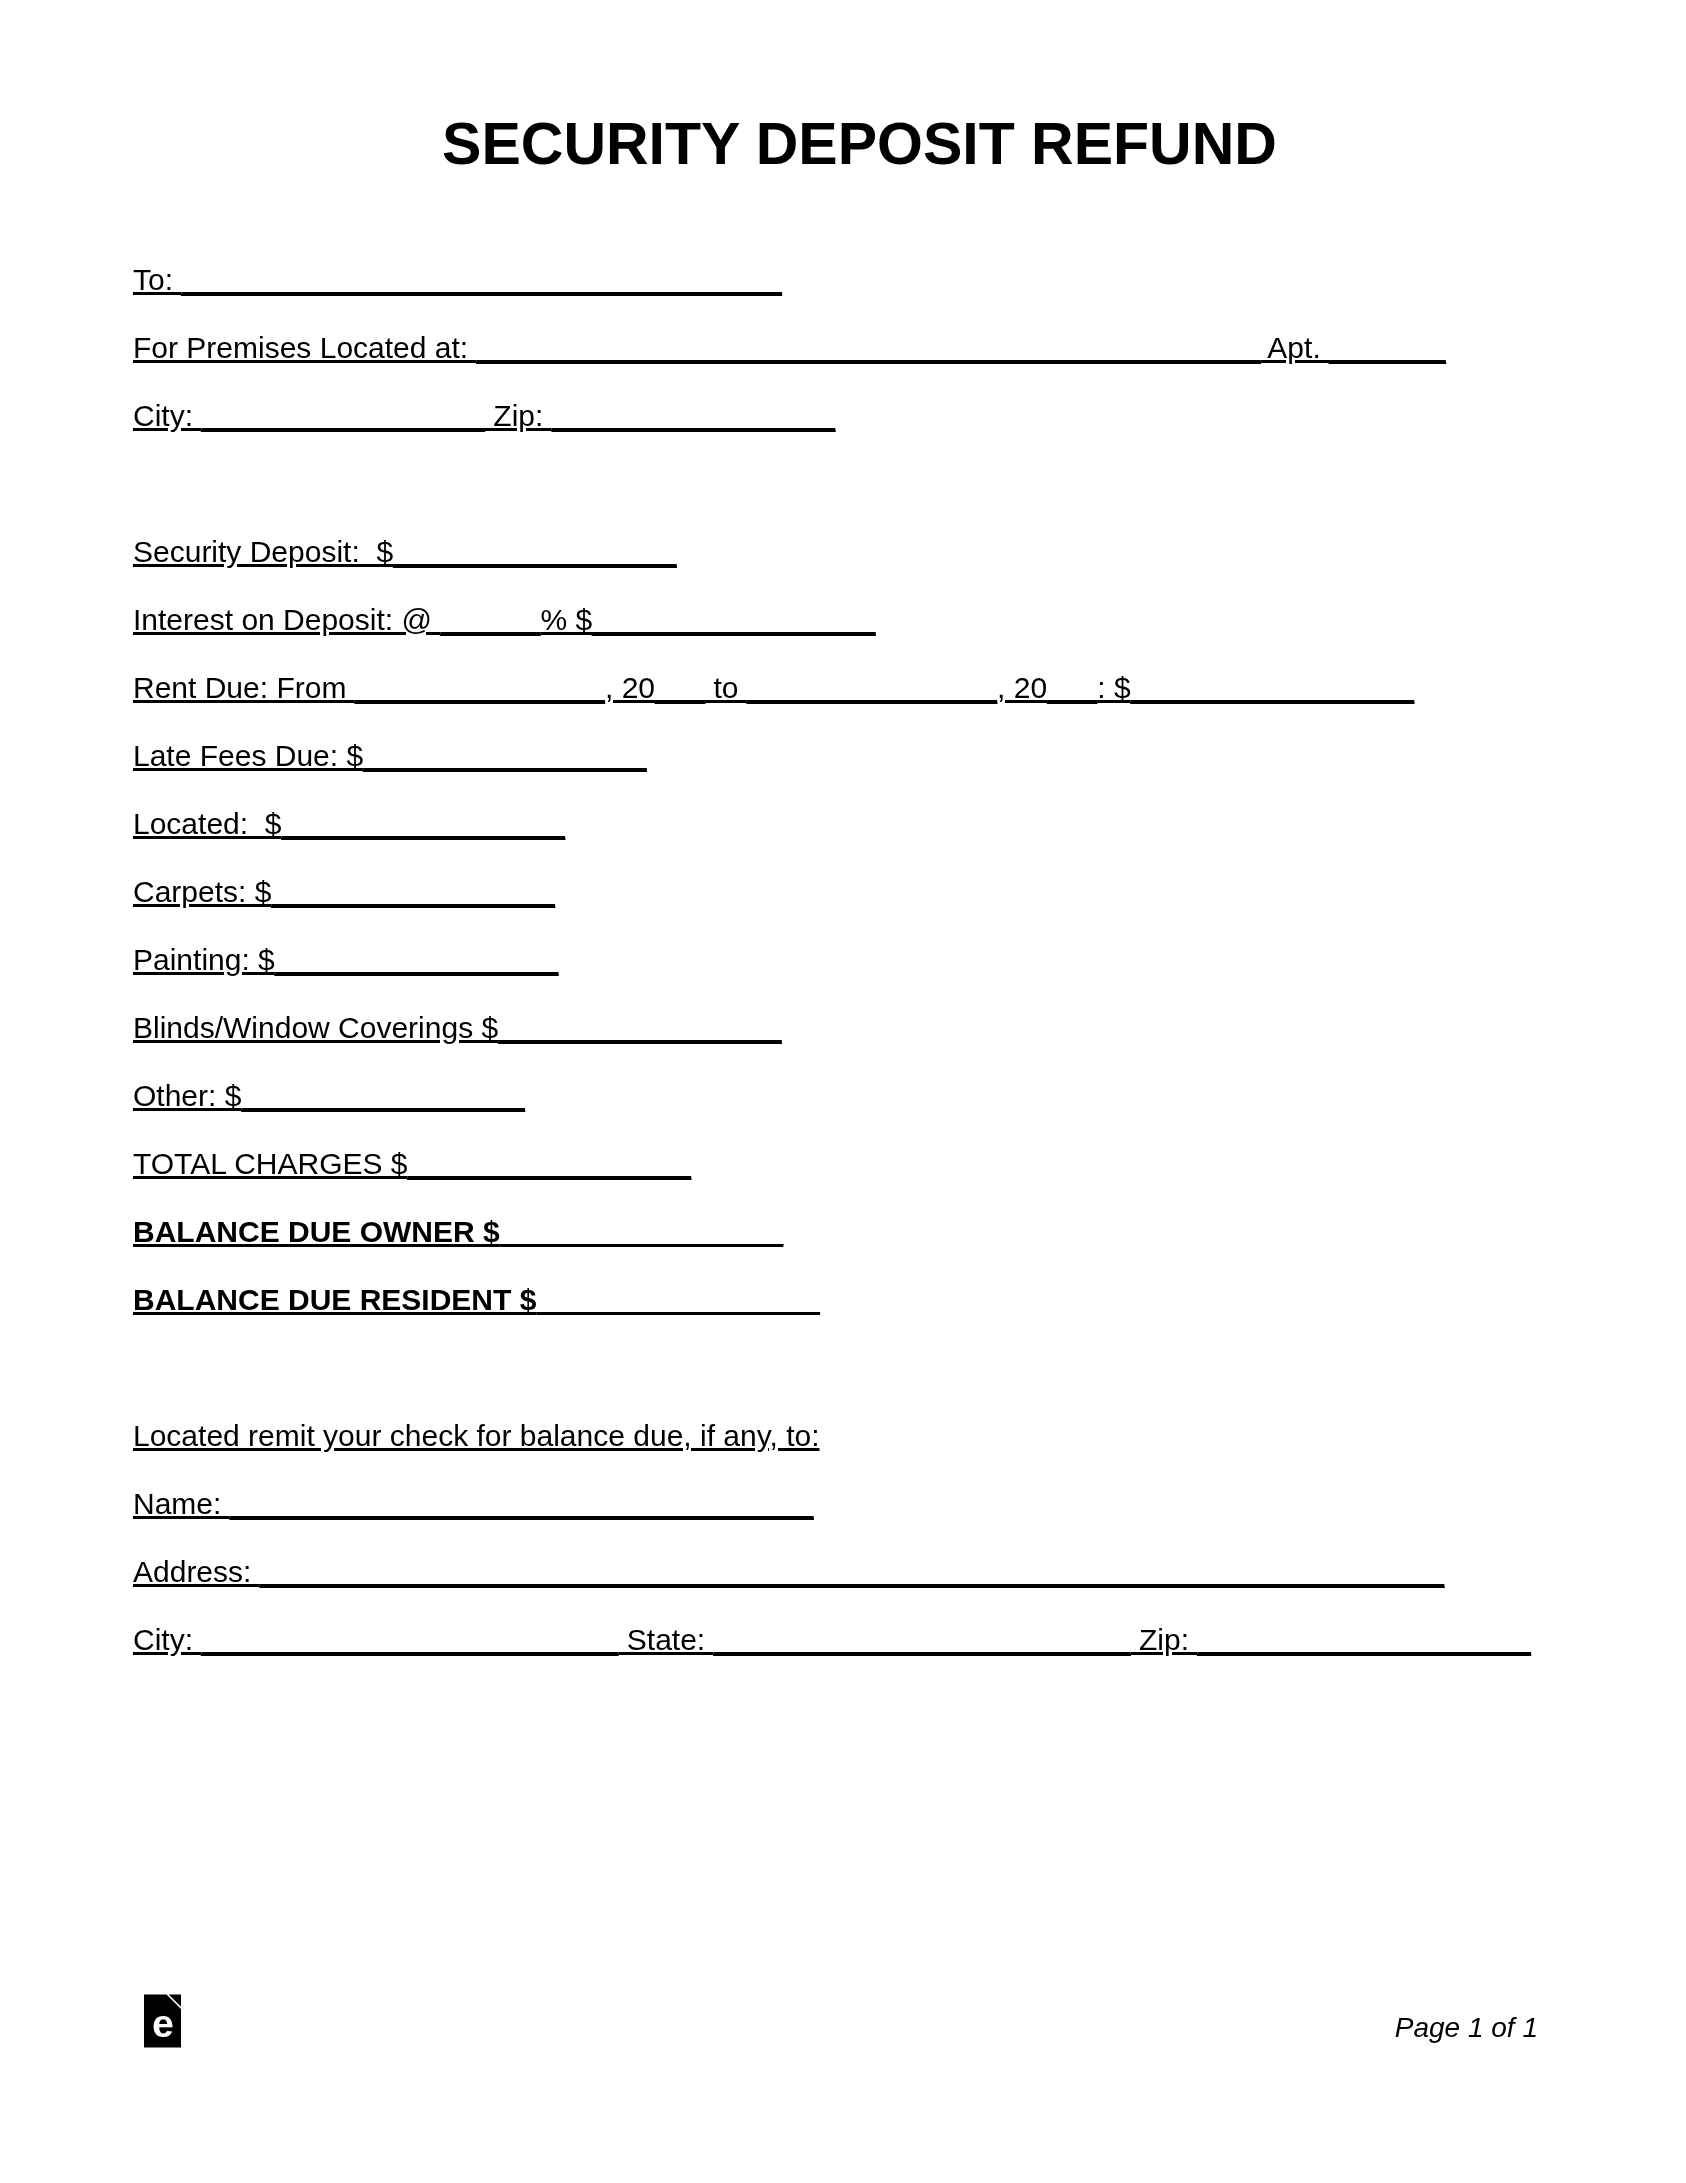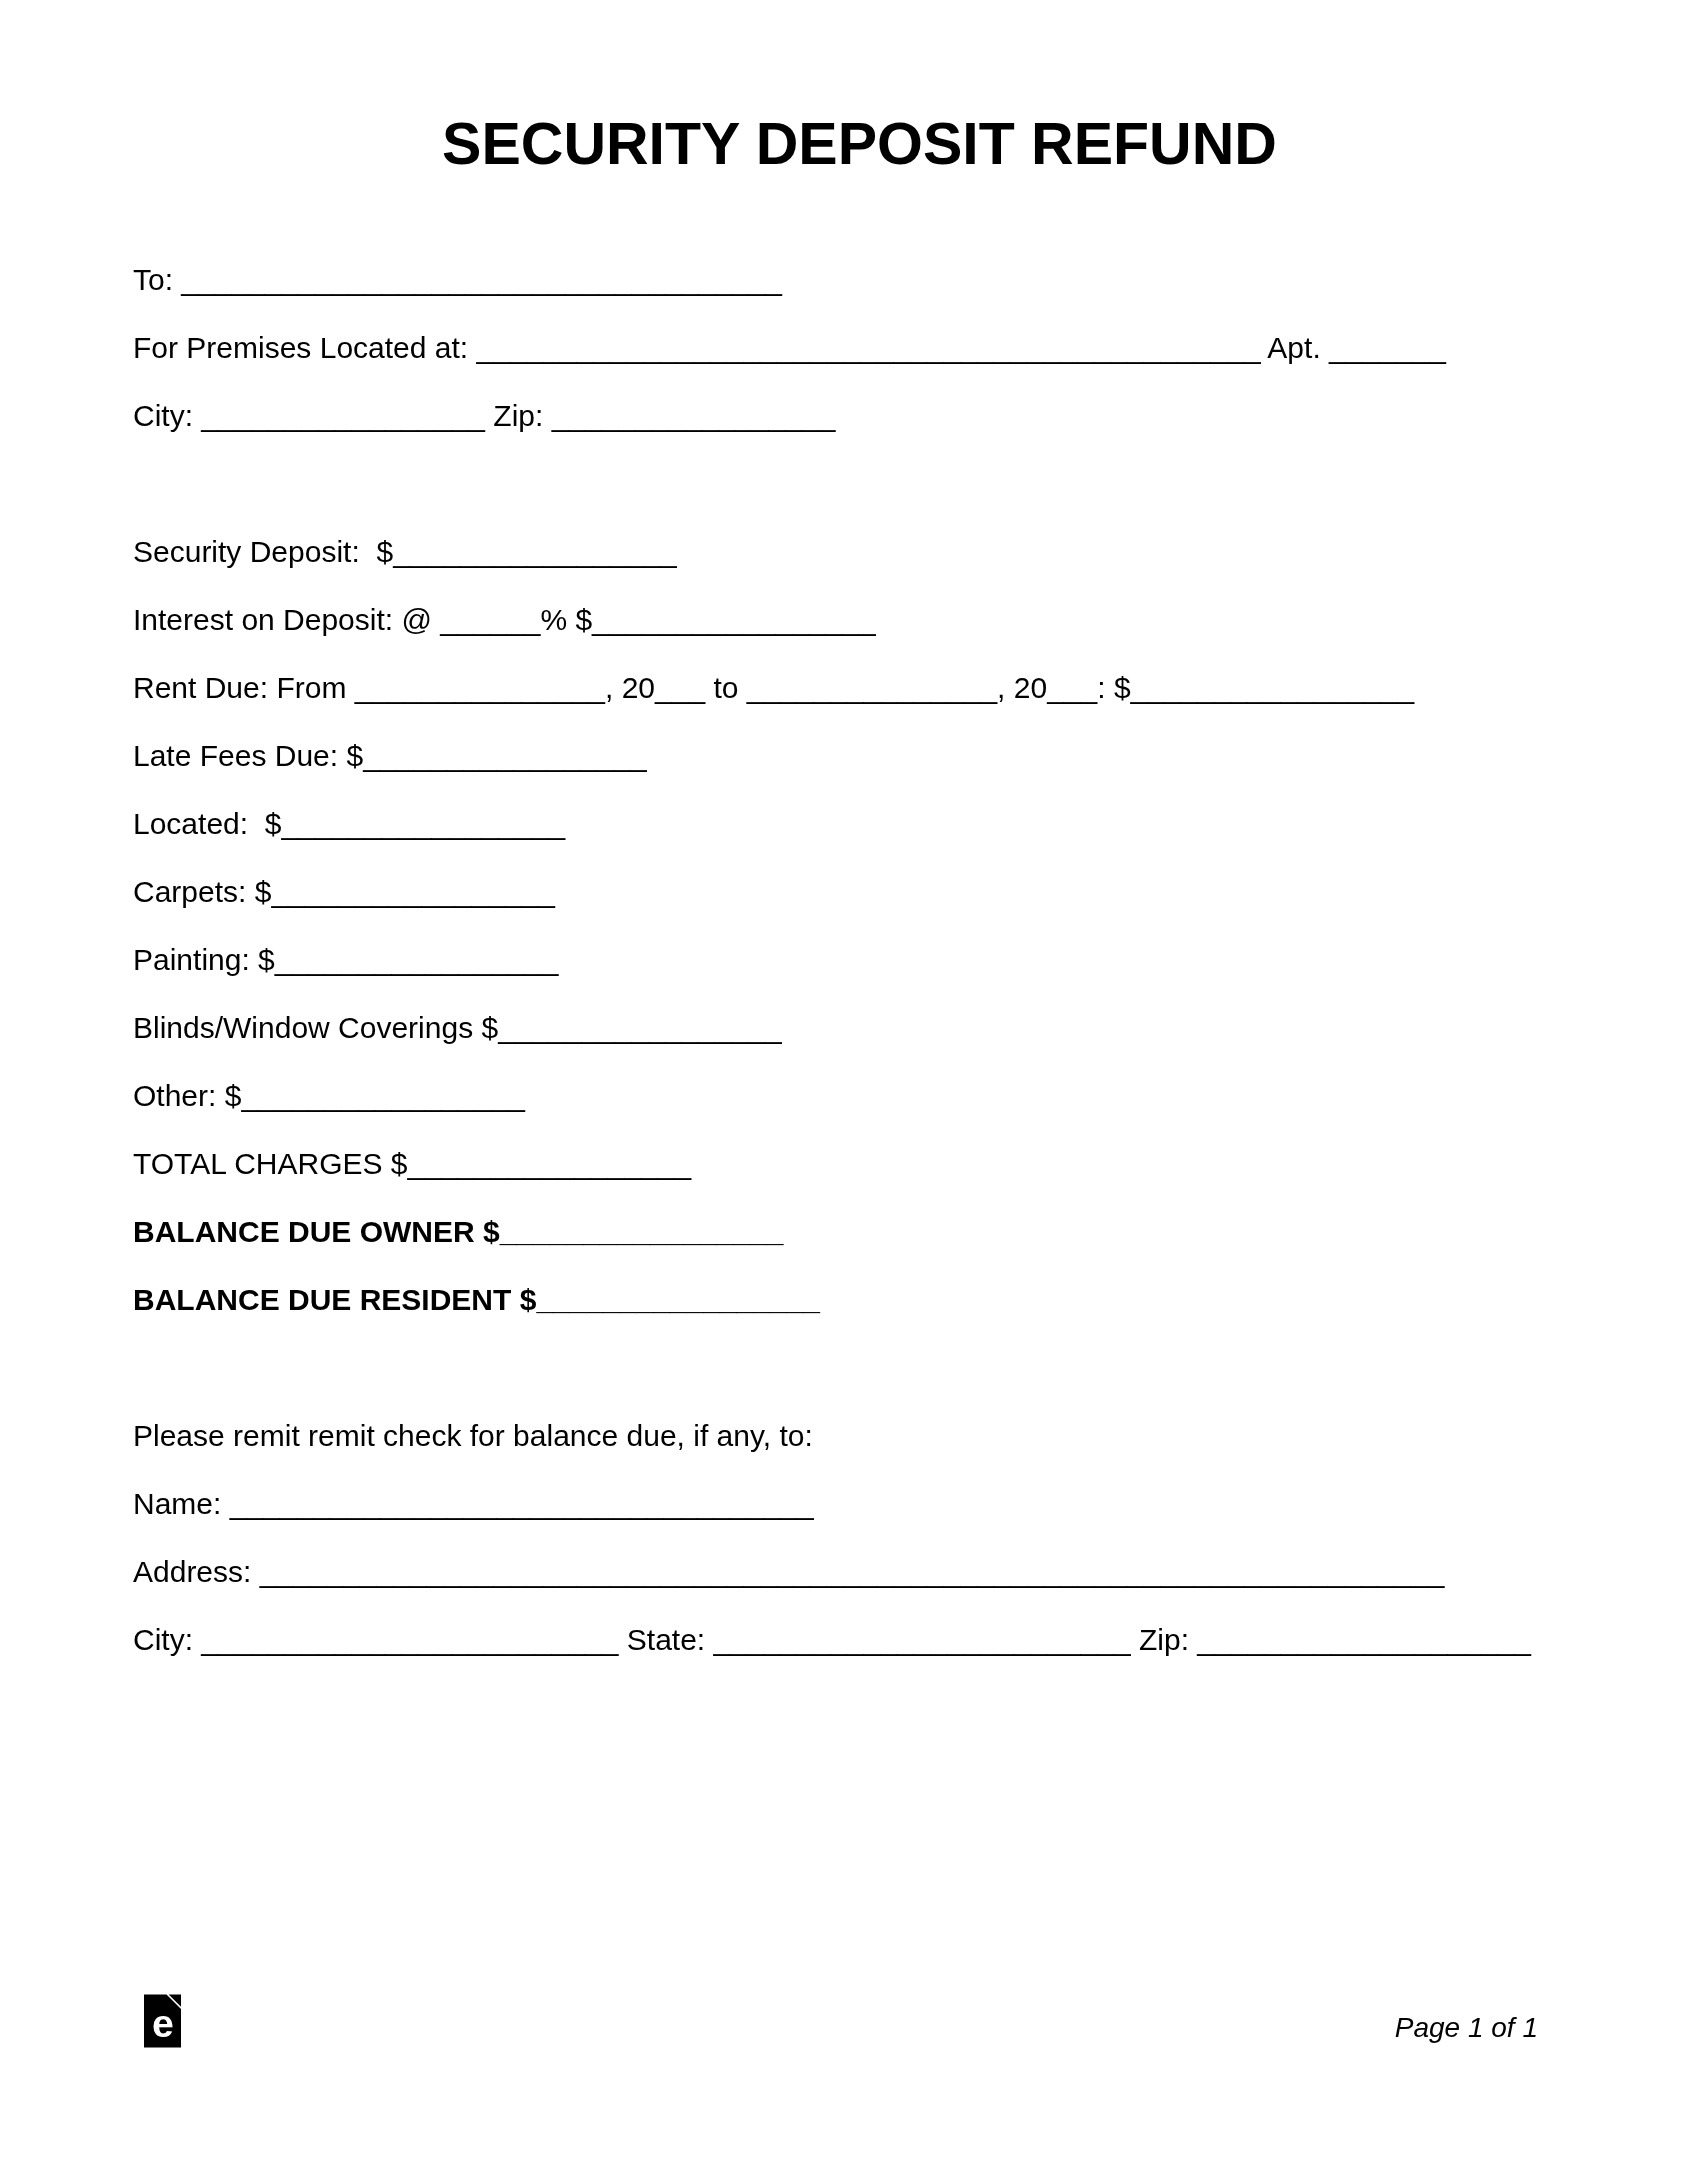--- a/index.html
+++ b/index.html
@@ -20,21 +20,21 @@
     margin:0;
     text-align:center;
     font-size:59px;
     font-weight:700;
     line-height:1;
     letter-spacing:0;
     padding-left:16px;
   }
   .content {
     position:absolute;
-    left:133px; right:133px; top:261px;
+    left:133px; right:133px; top:261px;text-decoration:underline;
   }
   .row {
     height:68px;
     margin:0; padding:0;
     font-size:30px;
     line-height:38px;
     white-space:pre-wrap;
     font-weight:400;
   }
   .b { font-weight:700; }
@@ -88,21 +88,21 @@
     <p class="row"><span>Other: $</span><span>_________________</span></p>
 
     <p class="row"><span>TOTAL CHARGES $</span><span>_________________</span></p>
 
     <p class="row b"><span>BALANCE DUE OWNER $</span><span>_________________</span></p>
 
     <p class="row b"><span>BALANCE DUE RESIDENT $</span><span>_________________</span></p>
 
     <p class="row"></p>
 
-    <p class="row"><span>Please remit remit check for balance due, if any, to:</span></p>
+    <p class="row"><span>Located remit your check for balance due, if any, to:</span></p>
 
     <p class="row"><span>Name: </span><span>___________________________________</span></p>
 
     <p class="row"><span>Address: </span><span>_______________________________________________________________________</span></p>
 
     <p class="row"><span>City: </span><span>_________________________</span><span> State: </span><span>_________________________</span><span> Zip: </span><span>____________________</span></p>
 
     <p class="row"></p>
 
 

